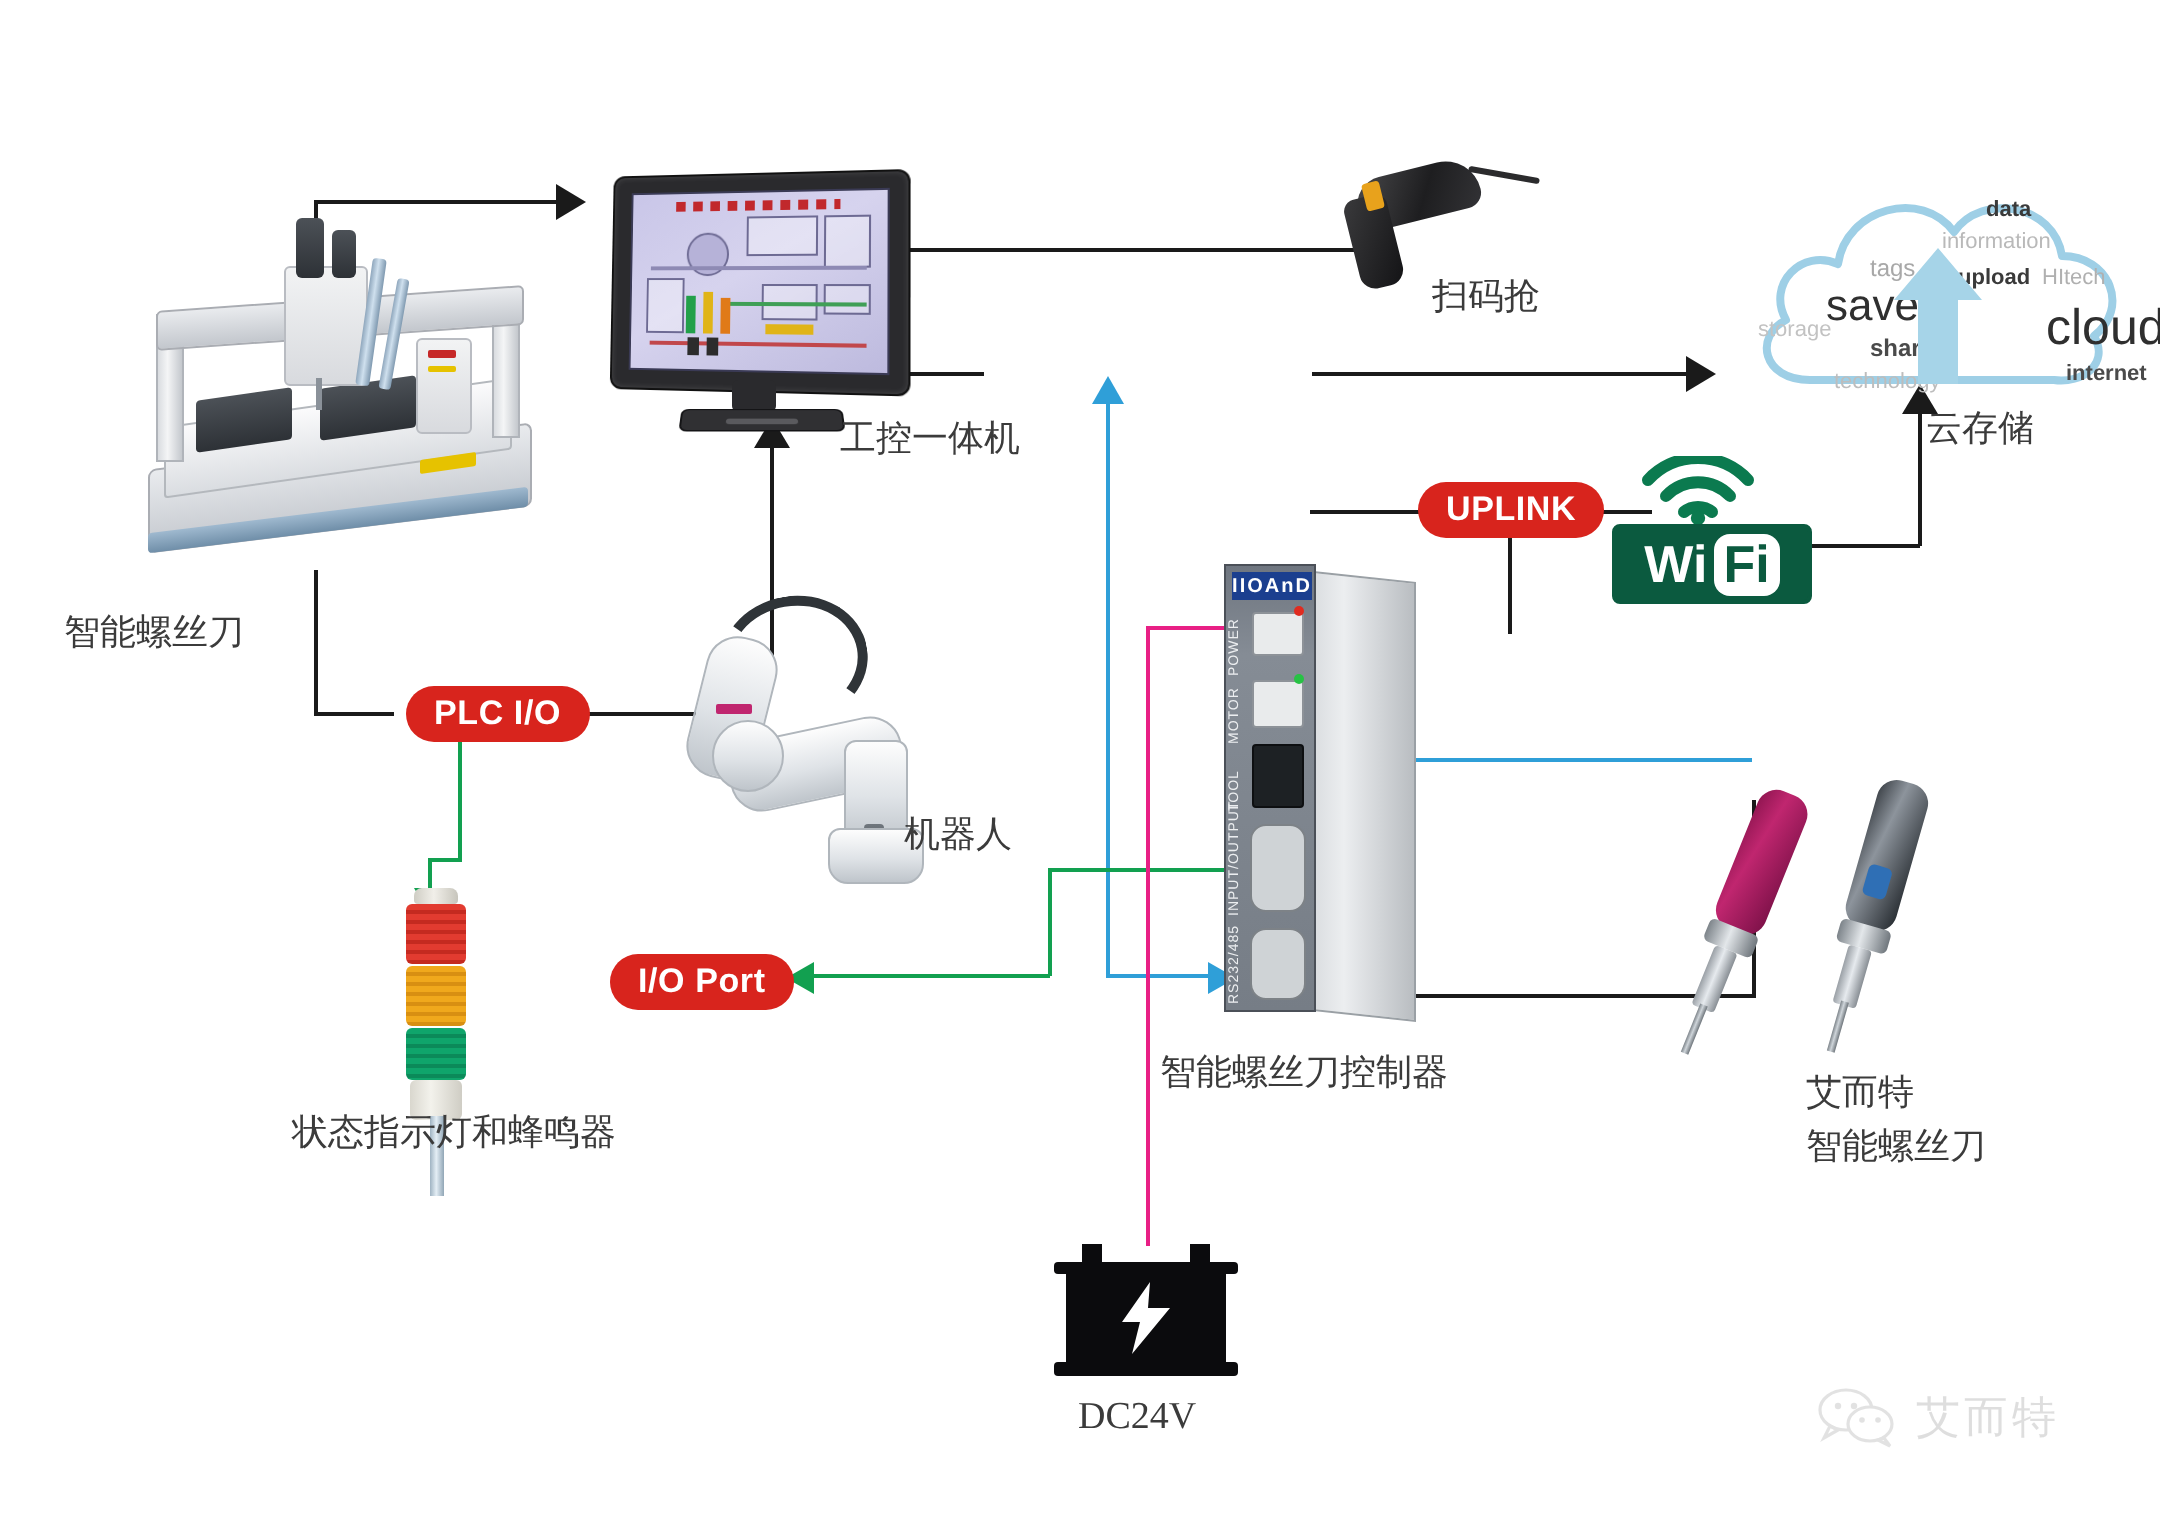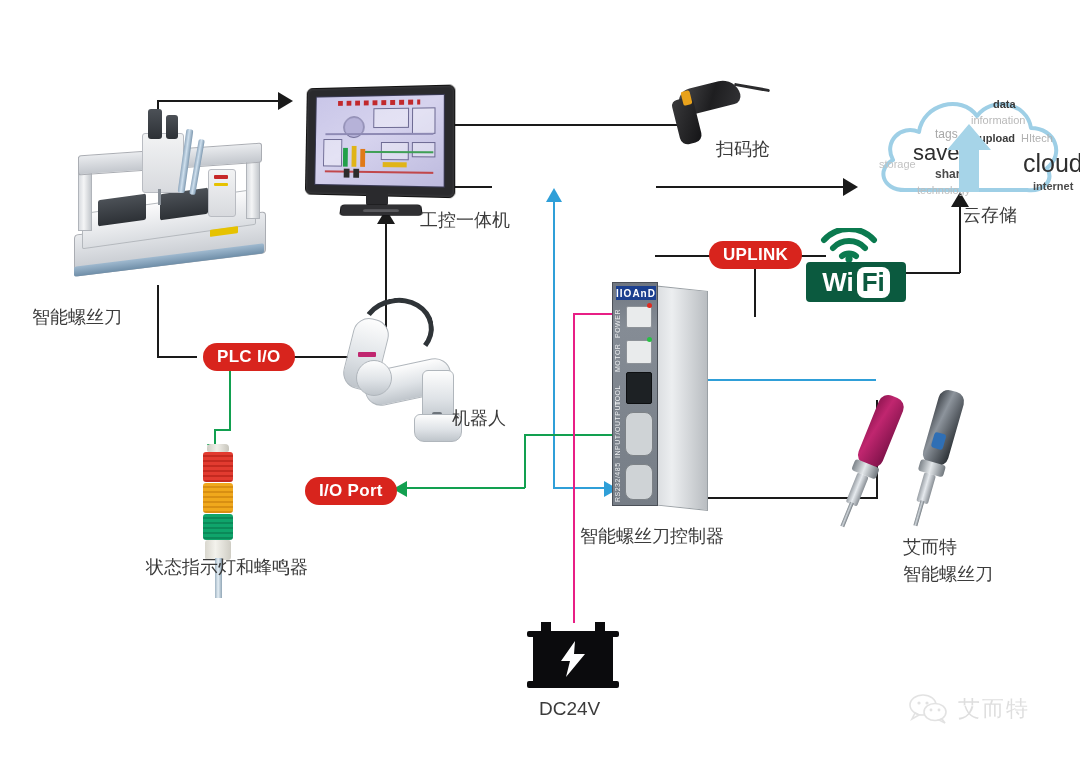--- a/index.html
+++ b/index.html
@@ -418,21 +418,21 @@
     <div class="abs bat-term" style="left:16px; top:0px; width:10px; height:10px;"></div>
     <div class="abs bat-term" style="left:70px; top:0px; width:10px; height:10px;"></div>
     <div class="abs bat-bar" style="left:2px; top:9px; width:92px; height:6px;"></div>
     <div class="abs bat-body" style="left:8px; top:15px; width:80px; height:44px;">
       <svg width="30" height="36" viewBox="0 0 30 36" style="position:absolute; left:25px; top:4px;">
         <polygon points="17,0 3,20 12,20 8,36 27,13 16,13" fill="#ffffff"></polygon>
       </svg>
     </div>
     <div class="abs bat-bar" style="left:2px; top:59px; width:92px; height:7px;"></div>
   </div>
-  <div class="abs en-label" style="left:539px; top:698px; font-size:19px;">DC24V</div>
+  <div class="abs en-label" style="left:539px; top:698px; font-size:19px;font-family:Liberation Serif, serif;">DC24V</div>
 
   <div class="abs pill" style="left:709px; top:241px;">UPLINK</div>
   <div class="abs pill" style="left:203px; top:343px;">PLC I/O</div>
   <div class="abs pill" style="left:305px; top:477px;">I/O Port</div>
 
   <div class="abs wm" style="left:908px; top:694px;">
     <svg width="42" height="30" viewBox="0 0 42 30">
       <ellipse cx="15" cy="11" rx="13" ry="10" fill="none" stroke="#9a9a9a" stroke-width="1.6"></ellipse>
       <path d="M7 19 L4 25 L11 21 Z" fill="none" stroke="#9a9a9a" stroke-width="1.6"></path>
       <circle cx="11" cy="9" r="1.6" fill="#9a9a9a"></circle>

